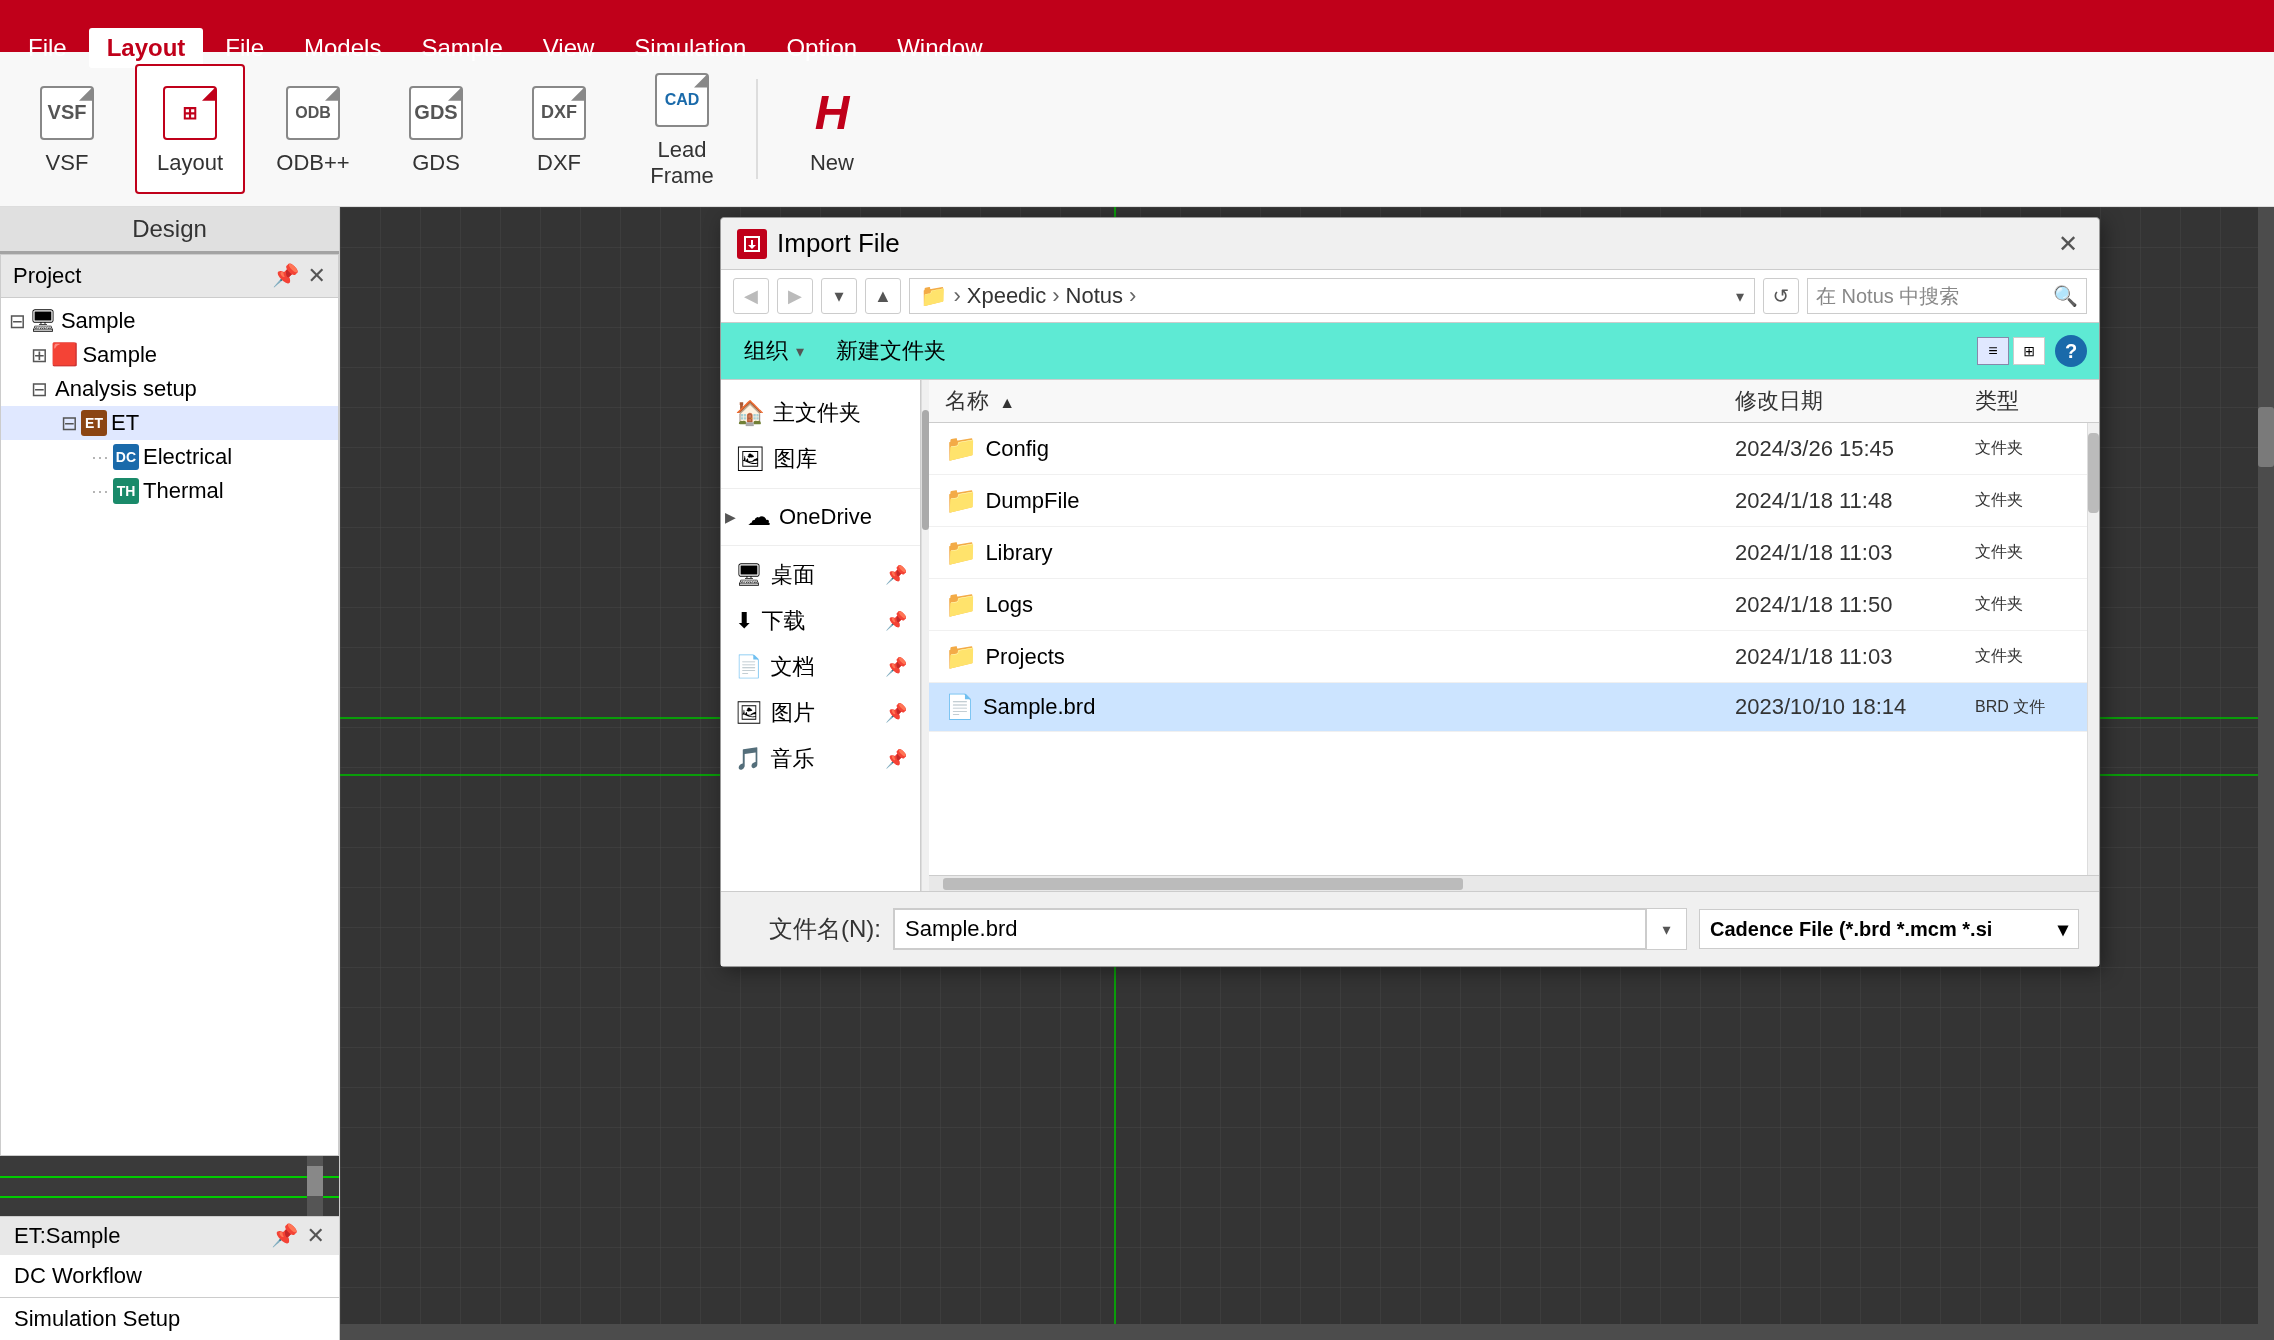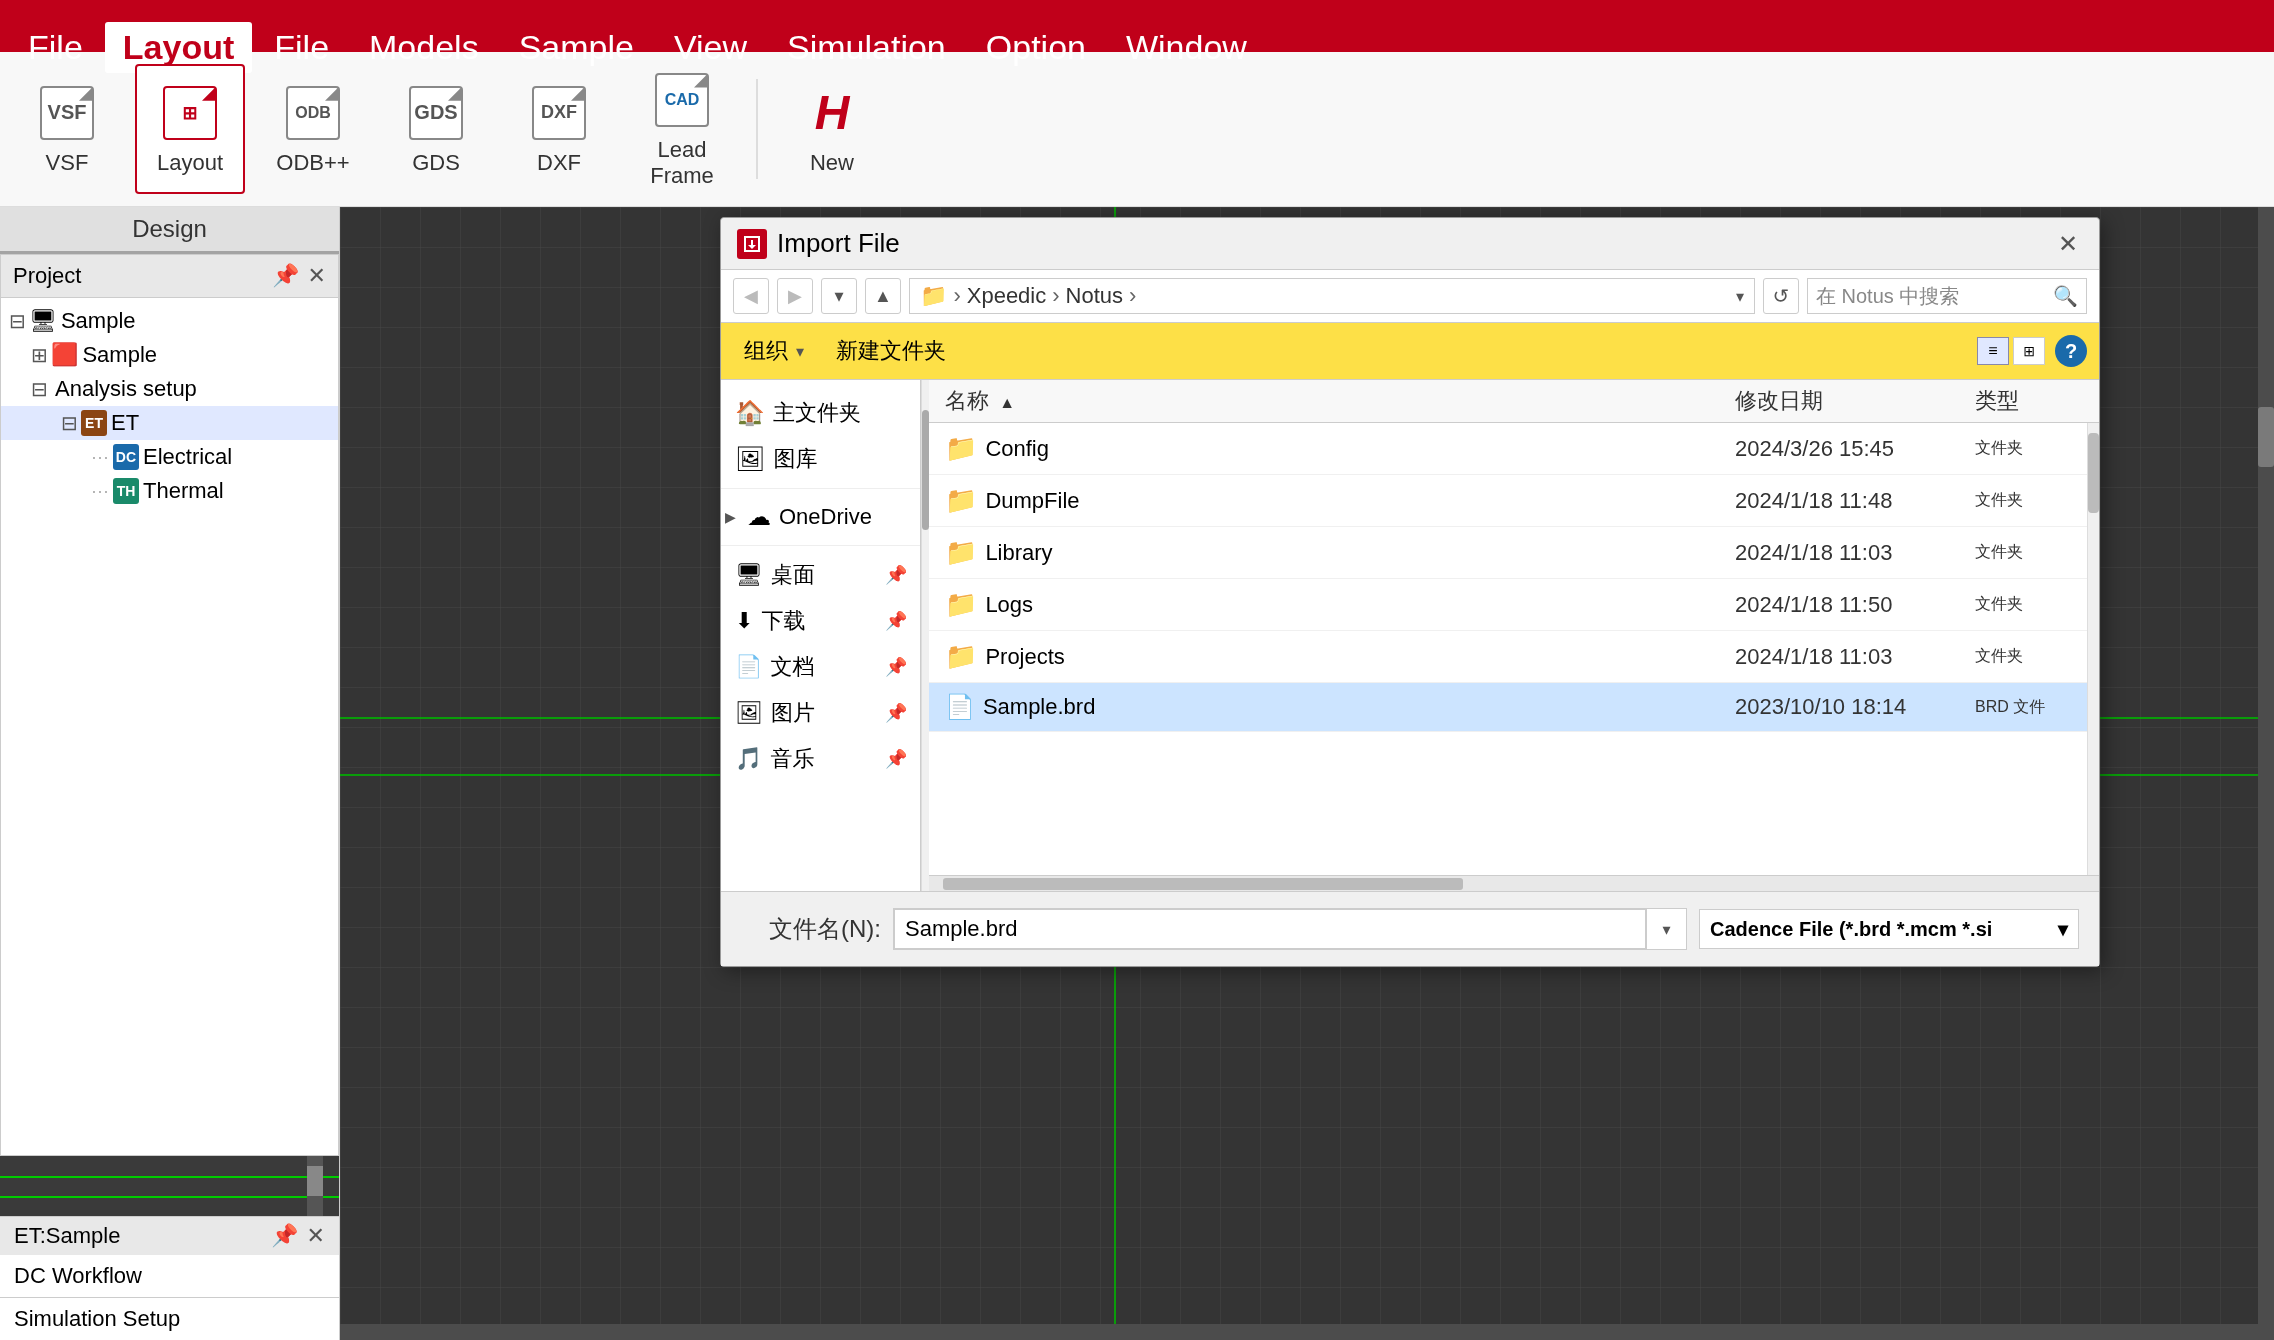--- a/index.html
+++ b/index.html
@@ -9,21 +9,21 @@
     .menu-bar {
       display: flex;
       align-items: center;
       background: #c0001a;
       height: 52px;
       padding: 0 10px;
       gap: 4px;
     }
     .menu-item {
       color: white;
-      font-size: 34px;
+      font-size: 24px;
       padding: 6px 18px;
       cursor: pointer;
       border-radius: 3px;
       font-weight: 400;
       margin-top: 43px;
     }
     .menu-item.active {
       background: white;
       color: #c0001a;
       font-weight: 600;
@@ -349,21 +349,21 @@
       padding: 0 8px;
       gap: 6px;
       font-size: 20px;
       color: #888;
     }
 
     
     .dialog-toolbar {
       display: flex;
       align-items: center;
-      background: #fde047;
+      background: #5eead4;
       border-bottom: 1px solid #ccc;
       padding: 8px 12px;
       gap: 10px;
     }
     .dialog-toolbar-btn {
       display: flex;
       align-items: center;
       gap: 6px;
       padding: 4px 10px;
       font-size: 22px;

